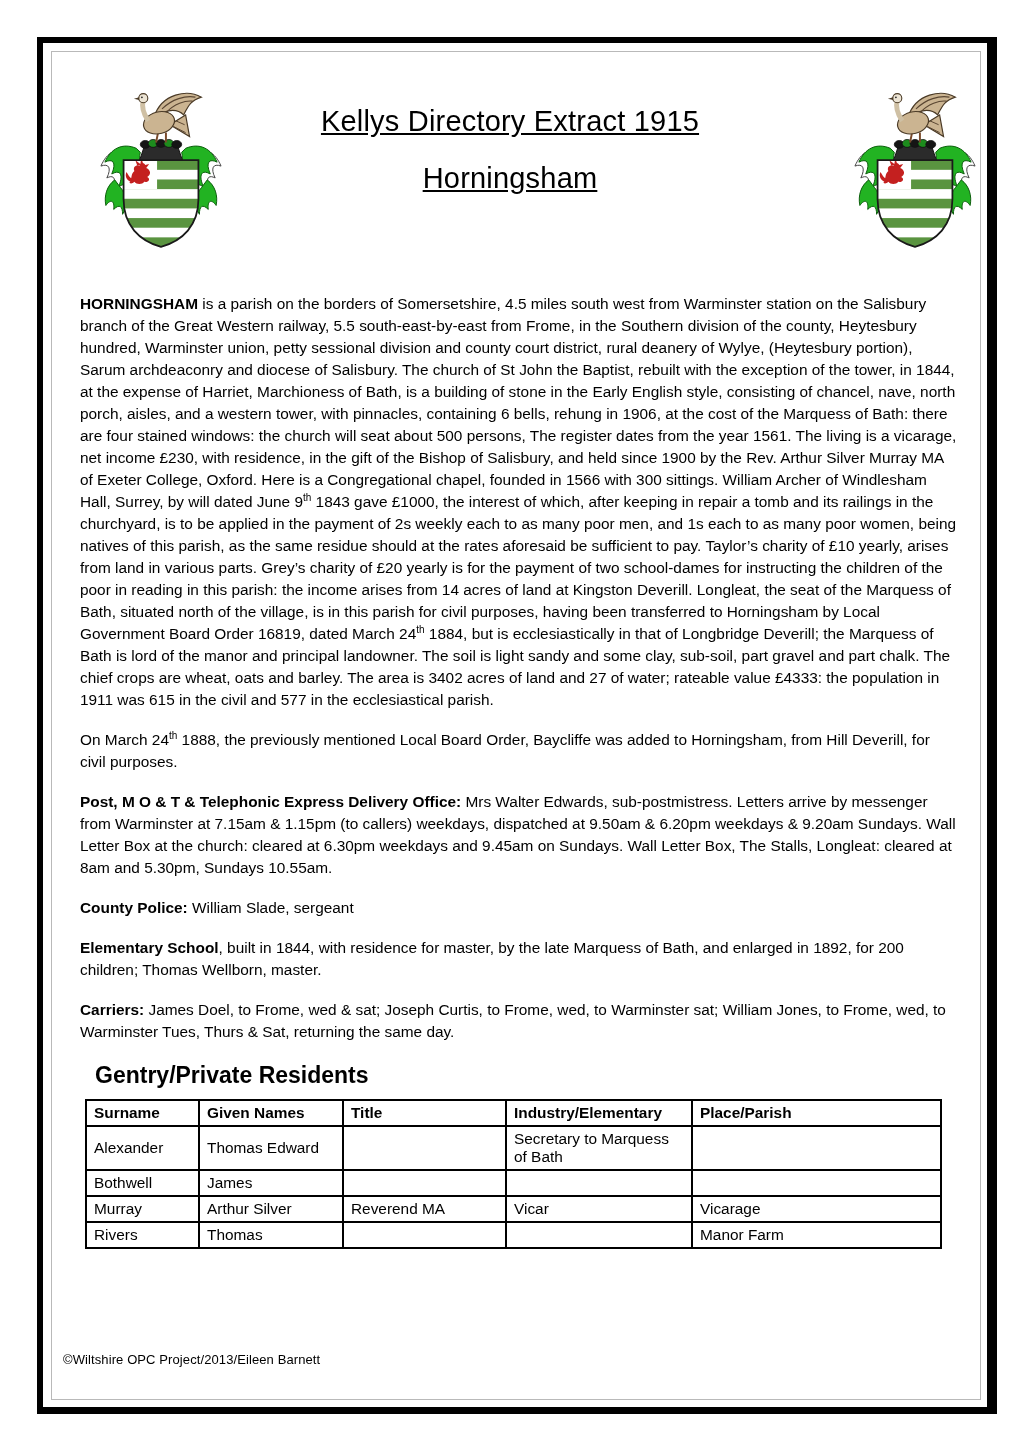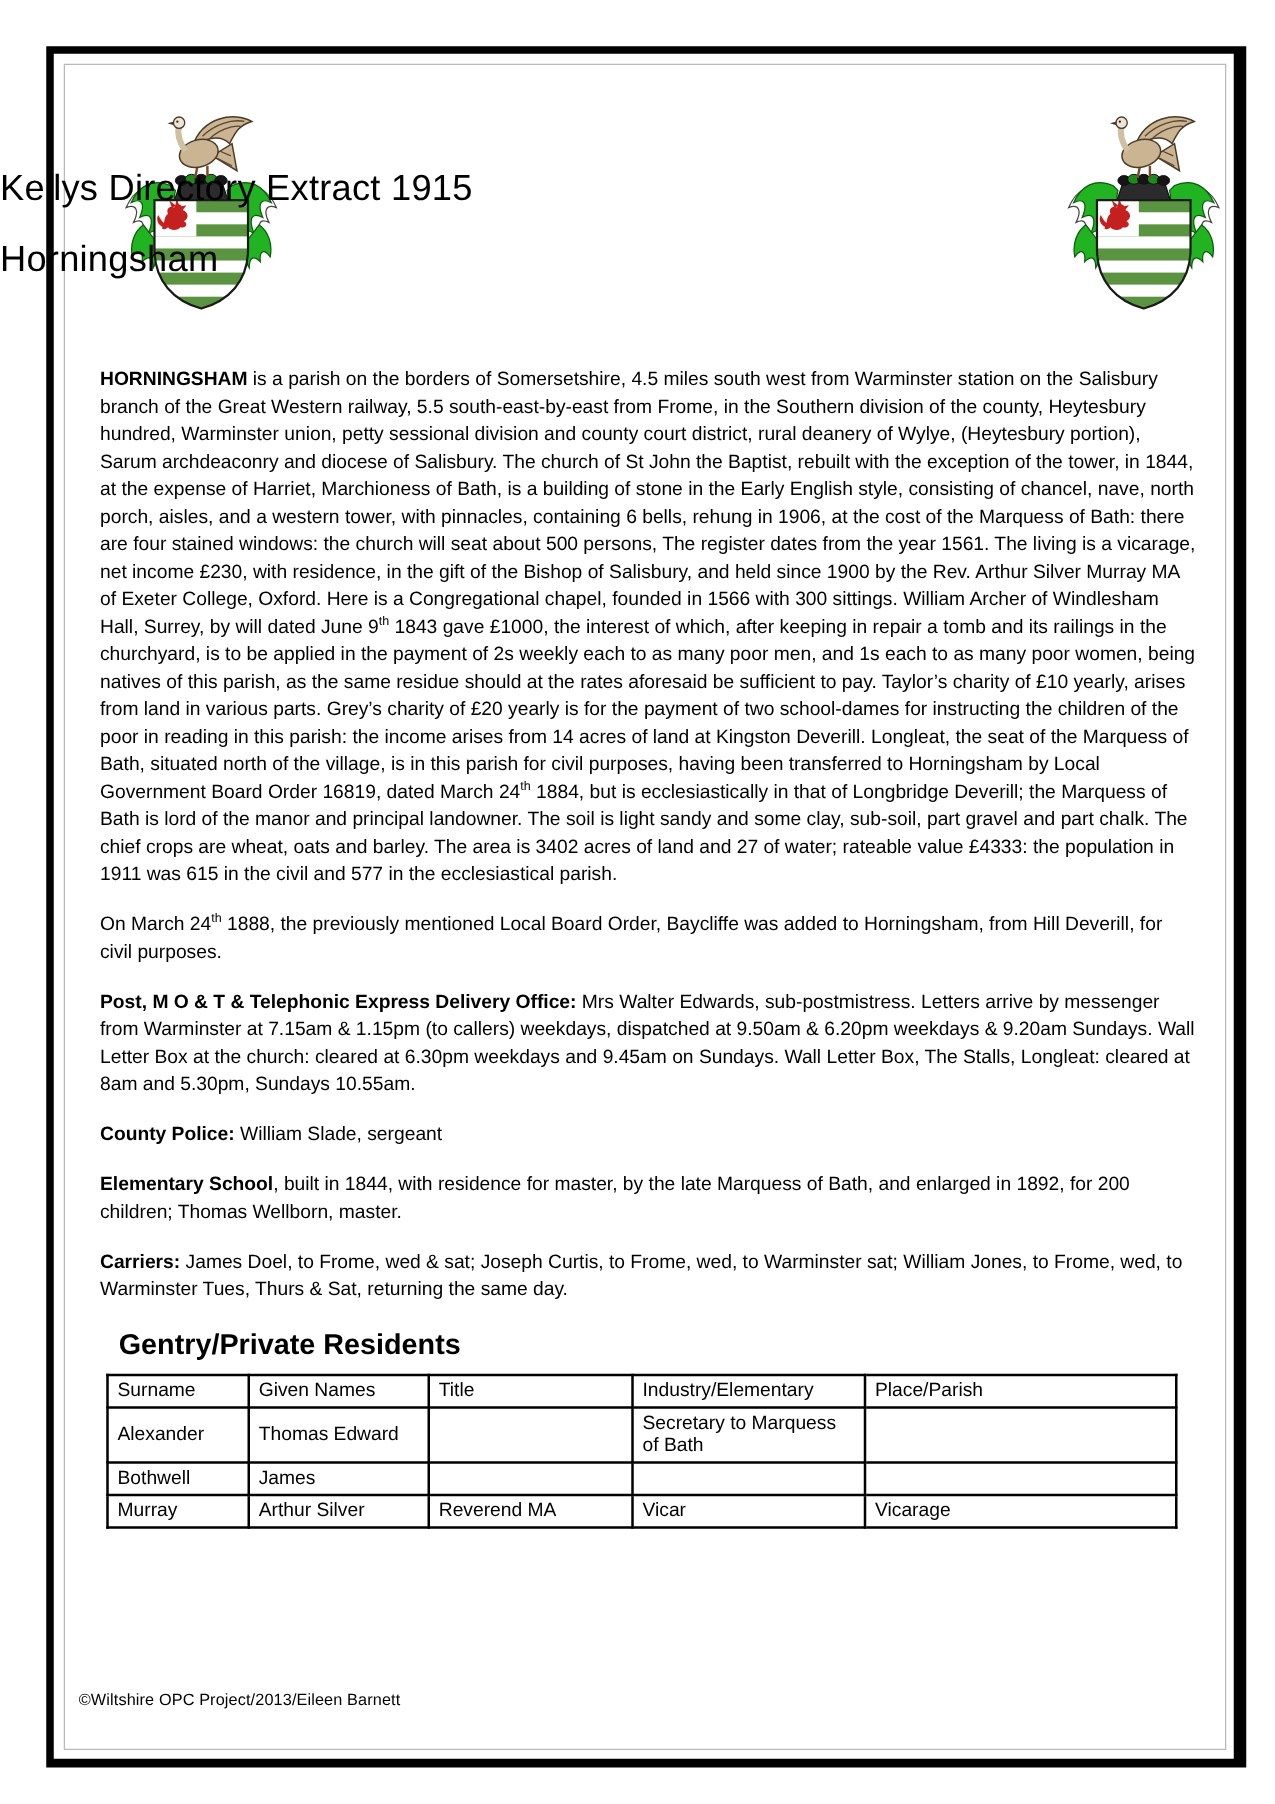--- a/index.html
+++ b/index.html
@@ -30,21 +30,21 @@
     left: 51px; top: 51px;
     width: 930px; height: 1349px;
     border: 1px solid #b9b9b9;
     pointer-events: none;
   }
 
   .crest { position: absolute; width: 128px; height: 168px; }
   .crest-left  { left: 97px;  top: 87px; }
   .crest-right { left: 851px; top: 87px; }
 
-  .titles { position: absolute; left: 0; right: 0; top: 136px; text-align: left; }
+  .titles { position: absolute; left: 0; right: 0; top: 106px; text-align: center; text-decoration: underline; }
   .title-main, .title-sub {
     font-size: 29px;
     font-weight: 400;
     line-height: 30px;
     letter-spacing: 0.2px;
   }
   .title-sub { margin-top: 27px; }
 
   .bodytext {
     position: absolute;
@@ -81,21 +81,21 @@
   table.residents col.c5 { width: 249px; }
   table.residents th, table.residents td {
     border: 2px solid #000;
     font-size: 15.4px;
     line-height: 18px;
     padding: 3px 8px 3px 7px;
     text-align: left;
     vertical-align: middle;
     overflow: hidden;
   }
-  table.residents th { font-weight: normal; margin-top: 22px; }
+  table.residents th { font-weight: bold; margin-top: 22px; }
 
   .copyright {
     position: absolute;
     left: 63px; top: 1352px;
     font-size: 13px;
     letter-spacing: 0.1px;
   }
 
   
   .shield-green { fill: var(--shield-green, #5a9440); }
@@ -229,18 +229,25 @@
             <td></td>
             <td></td>
           </tr>
           <tr>
             <td>Murray</td>
             <td>Arthur Silver</td>
             <td>Reverend MA</td>
             <td>Vicar</td>
             <td>Vicarage</td>
           </tr>
+          <tr>
+            <td>Rivers</td>
+            <td>Thomas</td>
+            <td></td>
+            <td></td>
+            <td>Manor Farm</td>
+          </tr>
         </tbody>
     </table>
   </div>
 
   <div class="copyright">©Wiltshire OPC Project/2013/Eileen Barnett</div>
 </div>
 
 </body></html>

